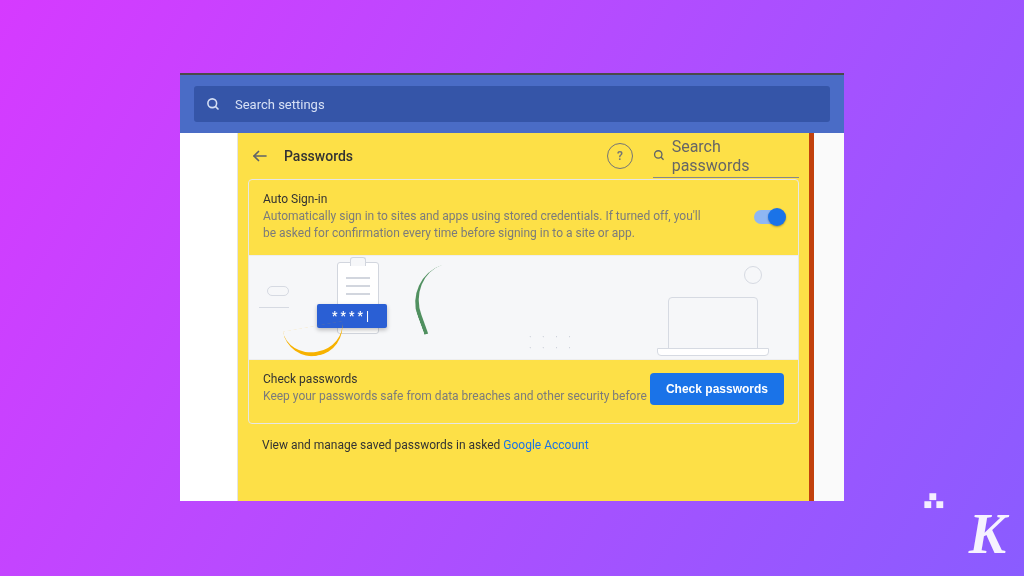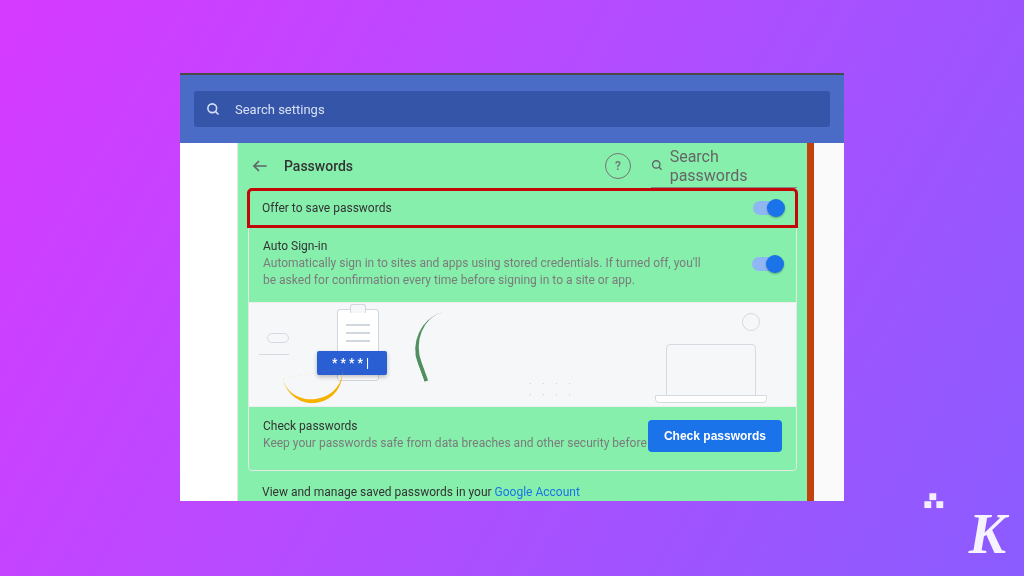--- a/index.html
+++ b/index.html
@@ -16,21 +16,21 @@
     left: 180px;
     top: 73px;
     width: 664px;
     height: 428px;
     background: #fff;
     border-top: 2px solid #4a4a4a;
     display: flex;
     flex-direction: column;
   }
   .topbar {
-    height: 68px;
+    height: 58px;
     background: #4a6cc6;
     display: flex;
     align-items: center;
     padding: 0 10px;
   }
   .search-settings {
     flex: 1;
     height: 36px;
     margin: 0 4px;
     background: #3555a8;
@@ -48,24 +48,24 @@
     display: flex;
     overflow: hidden;
   }
   .sidebar-gap {
     width: 58px;
     background: #fff;
     border-right: 1px solid #e4e4e4;
   }
   .main {
     flex: 1;
-    background: #86efac;
+    background: #fde047;
     display: flex;
     flex-direction: column;
-    border-right: 7px solid #c2410c;
+    border-right: 5px solid #c2410c;
     overflow: hidden;
   }
   .page-head {
     display: flex;
     align-items: center;
     height: 46px;
     padding: 0 10px 0 8px;
     gap: 10px;
   }
   .back-btn {
@@ -254,26 +254,20 @@
         <div class="search-pw">
           <svg width="13" height="13" viewBox="0 0 24 24" fill="none" stroke="#5f6368" stroke-width="2.5">
               <circle cx="10" cy="10" r="7"></circle>
               <line x1="20" y1="20" x2="15" y2="15"></line>
             </svg>
           <span>Search passwords</span>
         </div>
       </div>
 
       <div class="card">
-        <div class="row highlight">
-          <div class="row-body">
-            <div class="row-label">Offer to save passwords</div>
-          </div>
-          <div class="toggle"></div>
-        </div>
         <div class="row">
           <div class="row-body">
             <div class="row-label">Auto Sign-in</div>
             <div class="row-desc">Automatically sign in to sites and apps using stored credentials. If turned off, you'll be asked for confirmation every time before signing in to a site or app.</div>
           </div>
           <div class="toggle"></div>
         </div>
 
         <div class="illus">
           <div class="cloud-a"></div>
@@ -290,21 +284,21 @@
         <div class="check-row">
           <div class="row-body">
             <div class="row-label">Check passwords</div>
             <div class="row-desc">Keep your passwords safe from data breaches and other security before</div>
           </div>
           <button class="primary-btn">Check passwords</button>
         </div>
       </div>
 
       <div class="footer-line">
-        <span>View and manage saved passwords in your </span><a href="#">Google Account</a>
+        <span>View and manage saved passwords in asked </span><a href="#">Google Account</a>
       </div>
     </div>
 
     <div class="rt-gap"></div>
   </div>
 </div>
 
 <div class="k-dots">■&nbsp;&nbsp;<br>■ ■<br>&nbsp;</div>
 <div class="k-logo">K</div>
 

